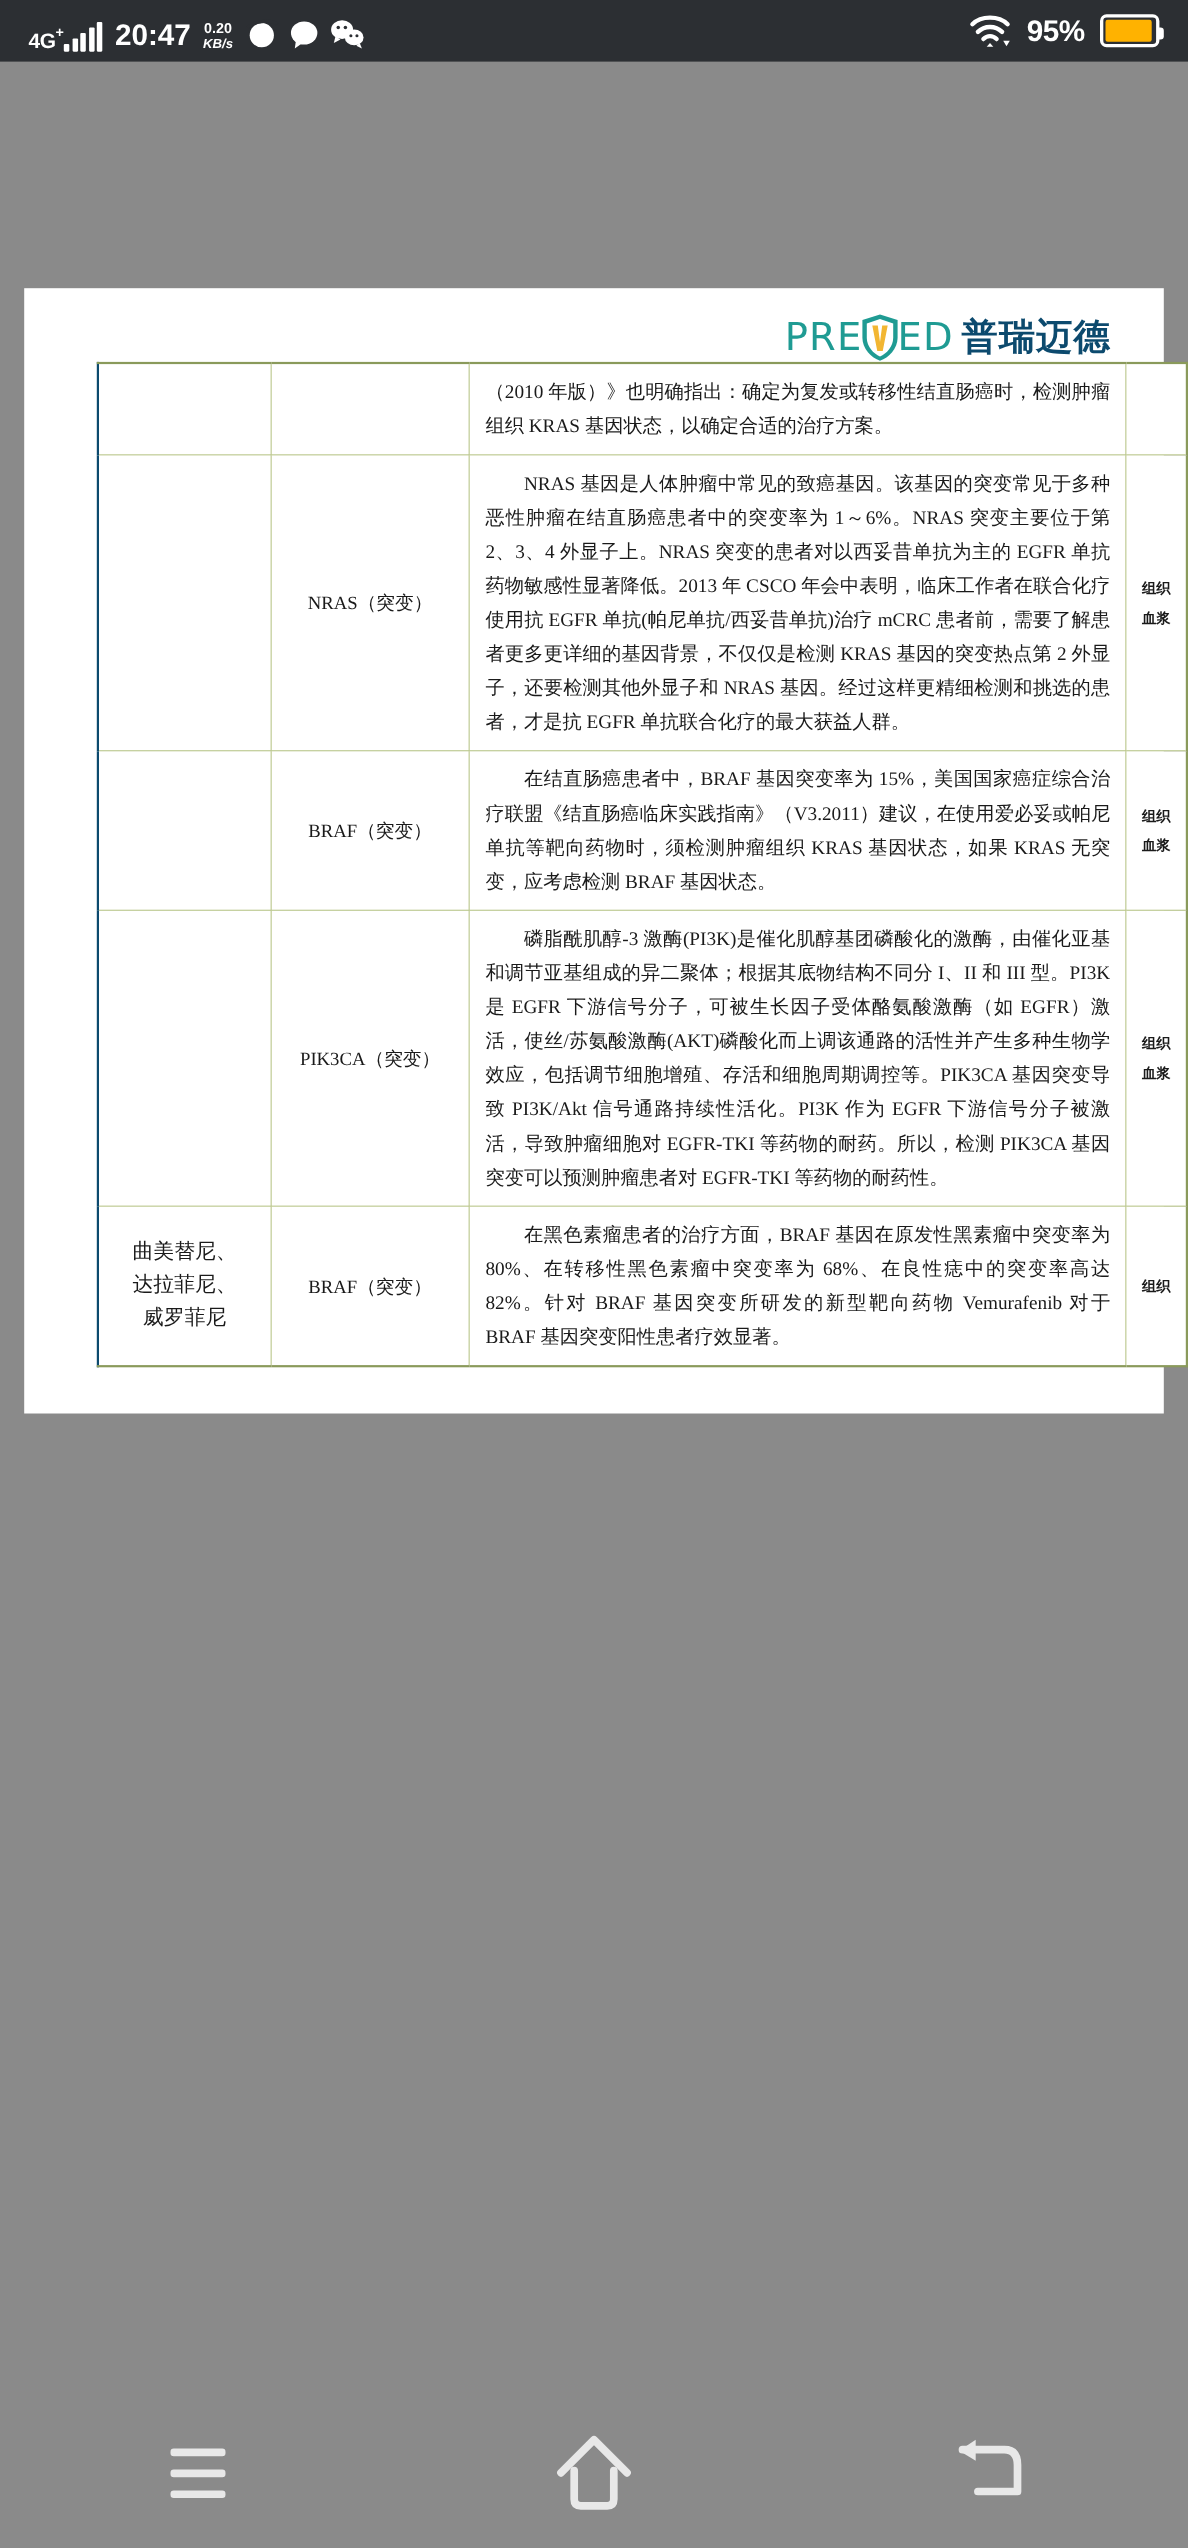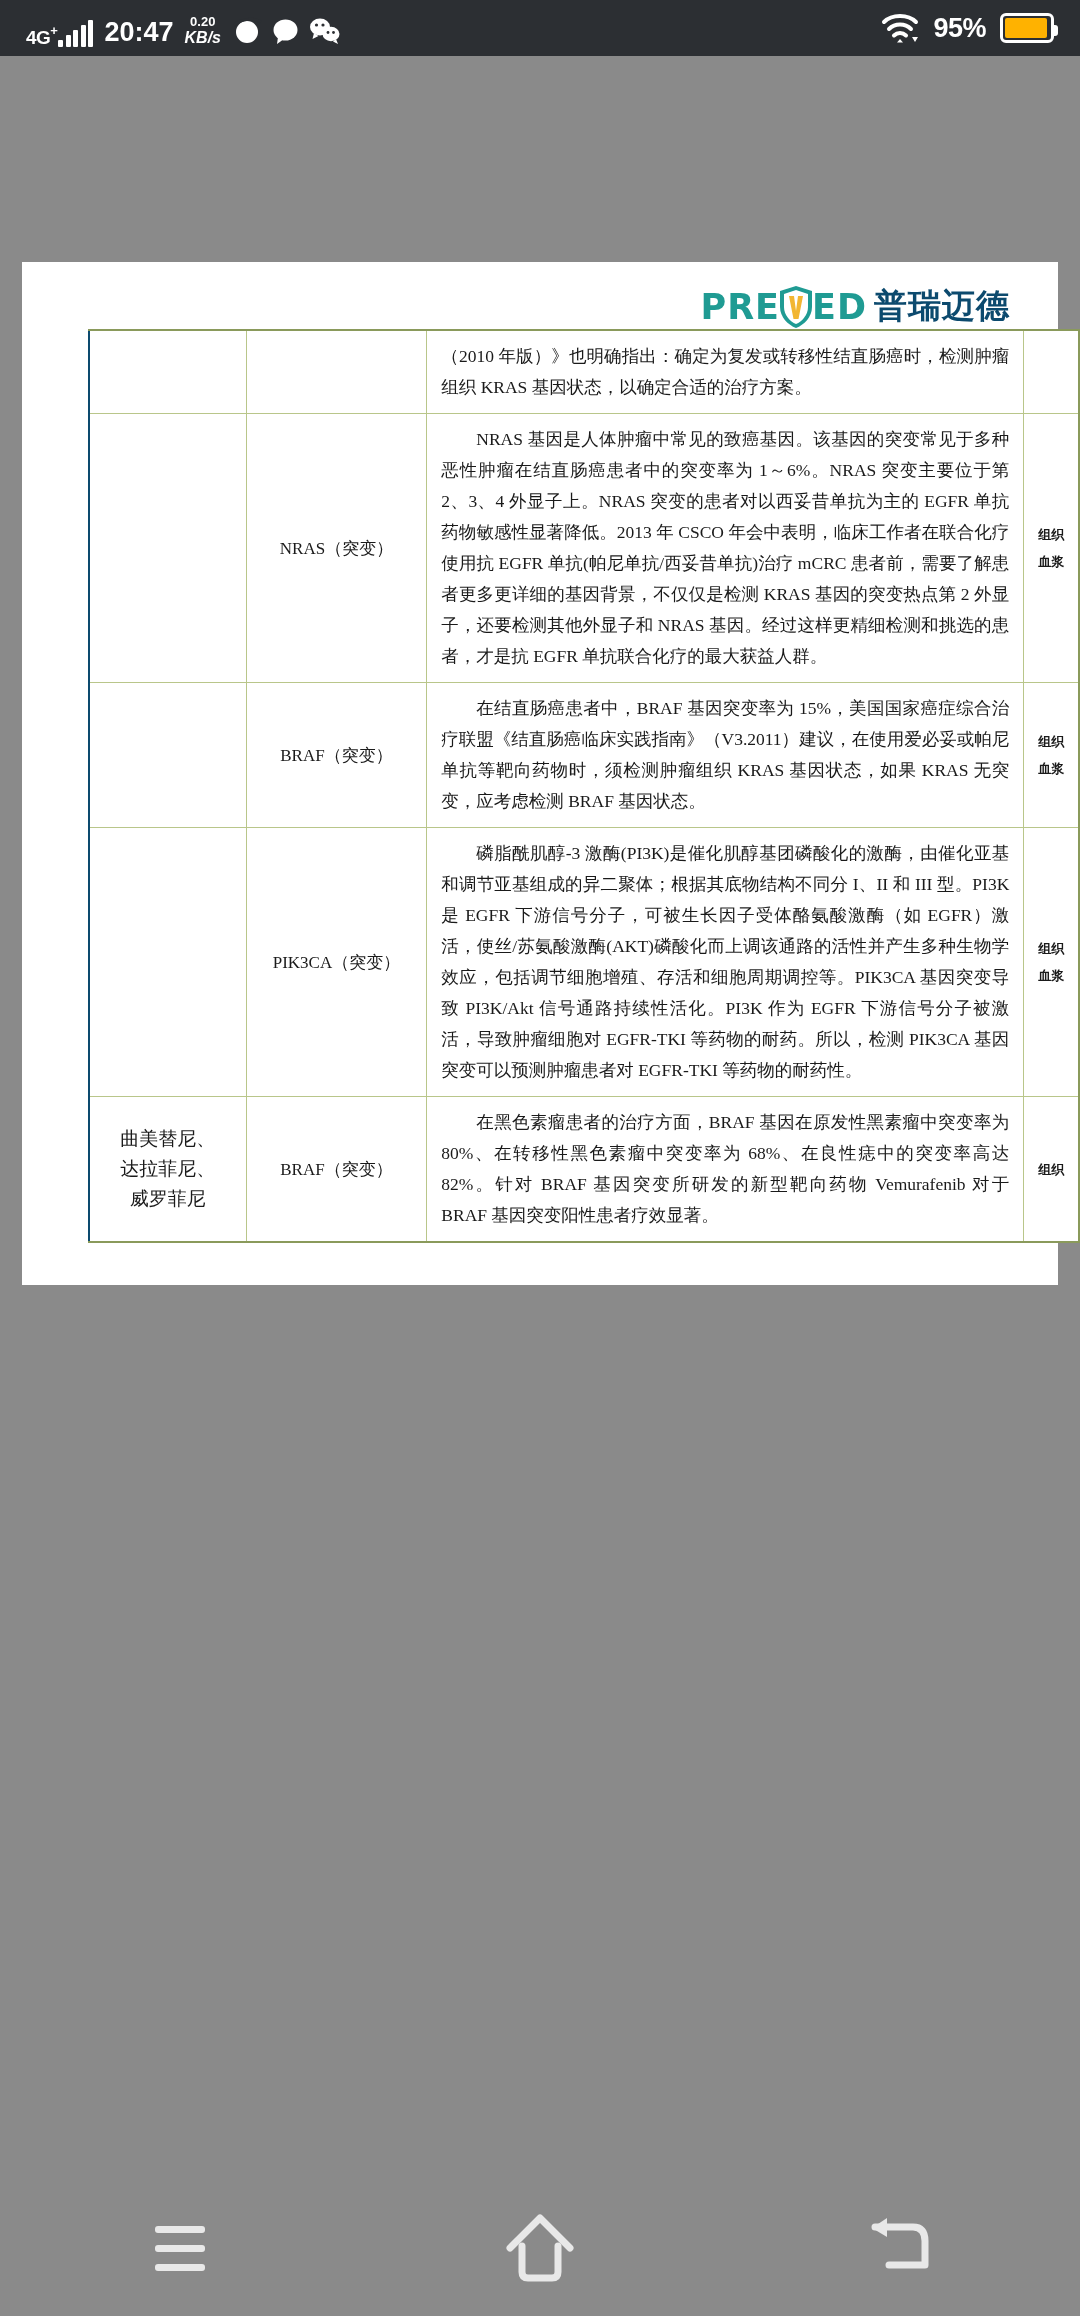--- a/index.html
+++ b/index.html
@@ -50,21 +50,21 @@
 
   .clock {
     font-size: 27px; font-weight: bold; line-height: 31px;
     letter-spacing: 0px; margin-bottom: -1px;
   }
   .netspeed {
     display: flex; flex-direction: column; align-items: center;
     line-height: 1; margin-bottom: 1px;
   }
   .netspeed .val { font-size: 13px; font-weight: bold; }
-  .netspeed .unit { font-size: 16px; font-weight: bold; font-style: italic; margin-top: 2px; }
+  .netspeed .unit { font-size: 12px; font-weight: bold; font-style: italic; margin-top: 2px; }
 
   .tray-icons { display: flex; align-items: center; gap: 9px; margin-bottom: 1px; }
 
   .wifi-ico { display: block; }
   .batt-pct { font-size: 27px; font-weight: bold; letter-spacing: -0.5px; }
   .batt {
     width: 54px; height: 30px; border: 3px solid #fff; border-radius: 6px;
     position: relative; padding: 2px; display: flex;
   }
   .batt::after {
@@ -84,21 +84,21 @@
   }
 
   #doc-header {
     position: absolute;
     top: 22px; right: 48px;
     display: flex; align-items: center;
   }
   .logo-wrap { display: flex; align-items: center; }
   .logo-text {
     font-family: "DejaVu Sans", sans-serif;
-    font-size: 35px; font-weight: bold; color: #1f9b93;
+    font-size: 35px; font-weight: normal; color: #1f9b93;
     letter-spacing: 1px; line-height: 36px;
   }
   .logo-shield { display: inline-block; vertical-align: middle; margin: 0 -2px; }
   .logo-cn {
     font-size: 33px; font-weight: bold; color: #0c4a6e;
     margin-left: 7px; letter-spacing: 1px;
   }
 
   
   #doc-table {

